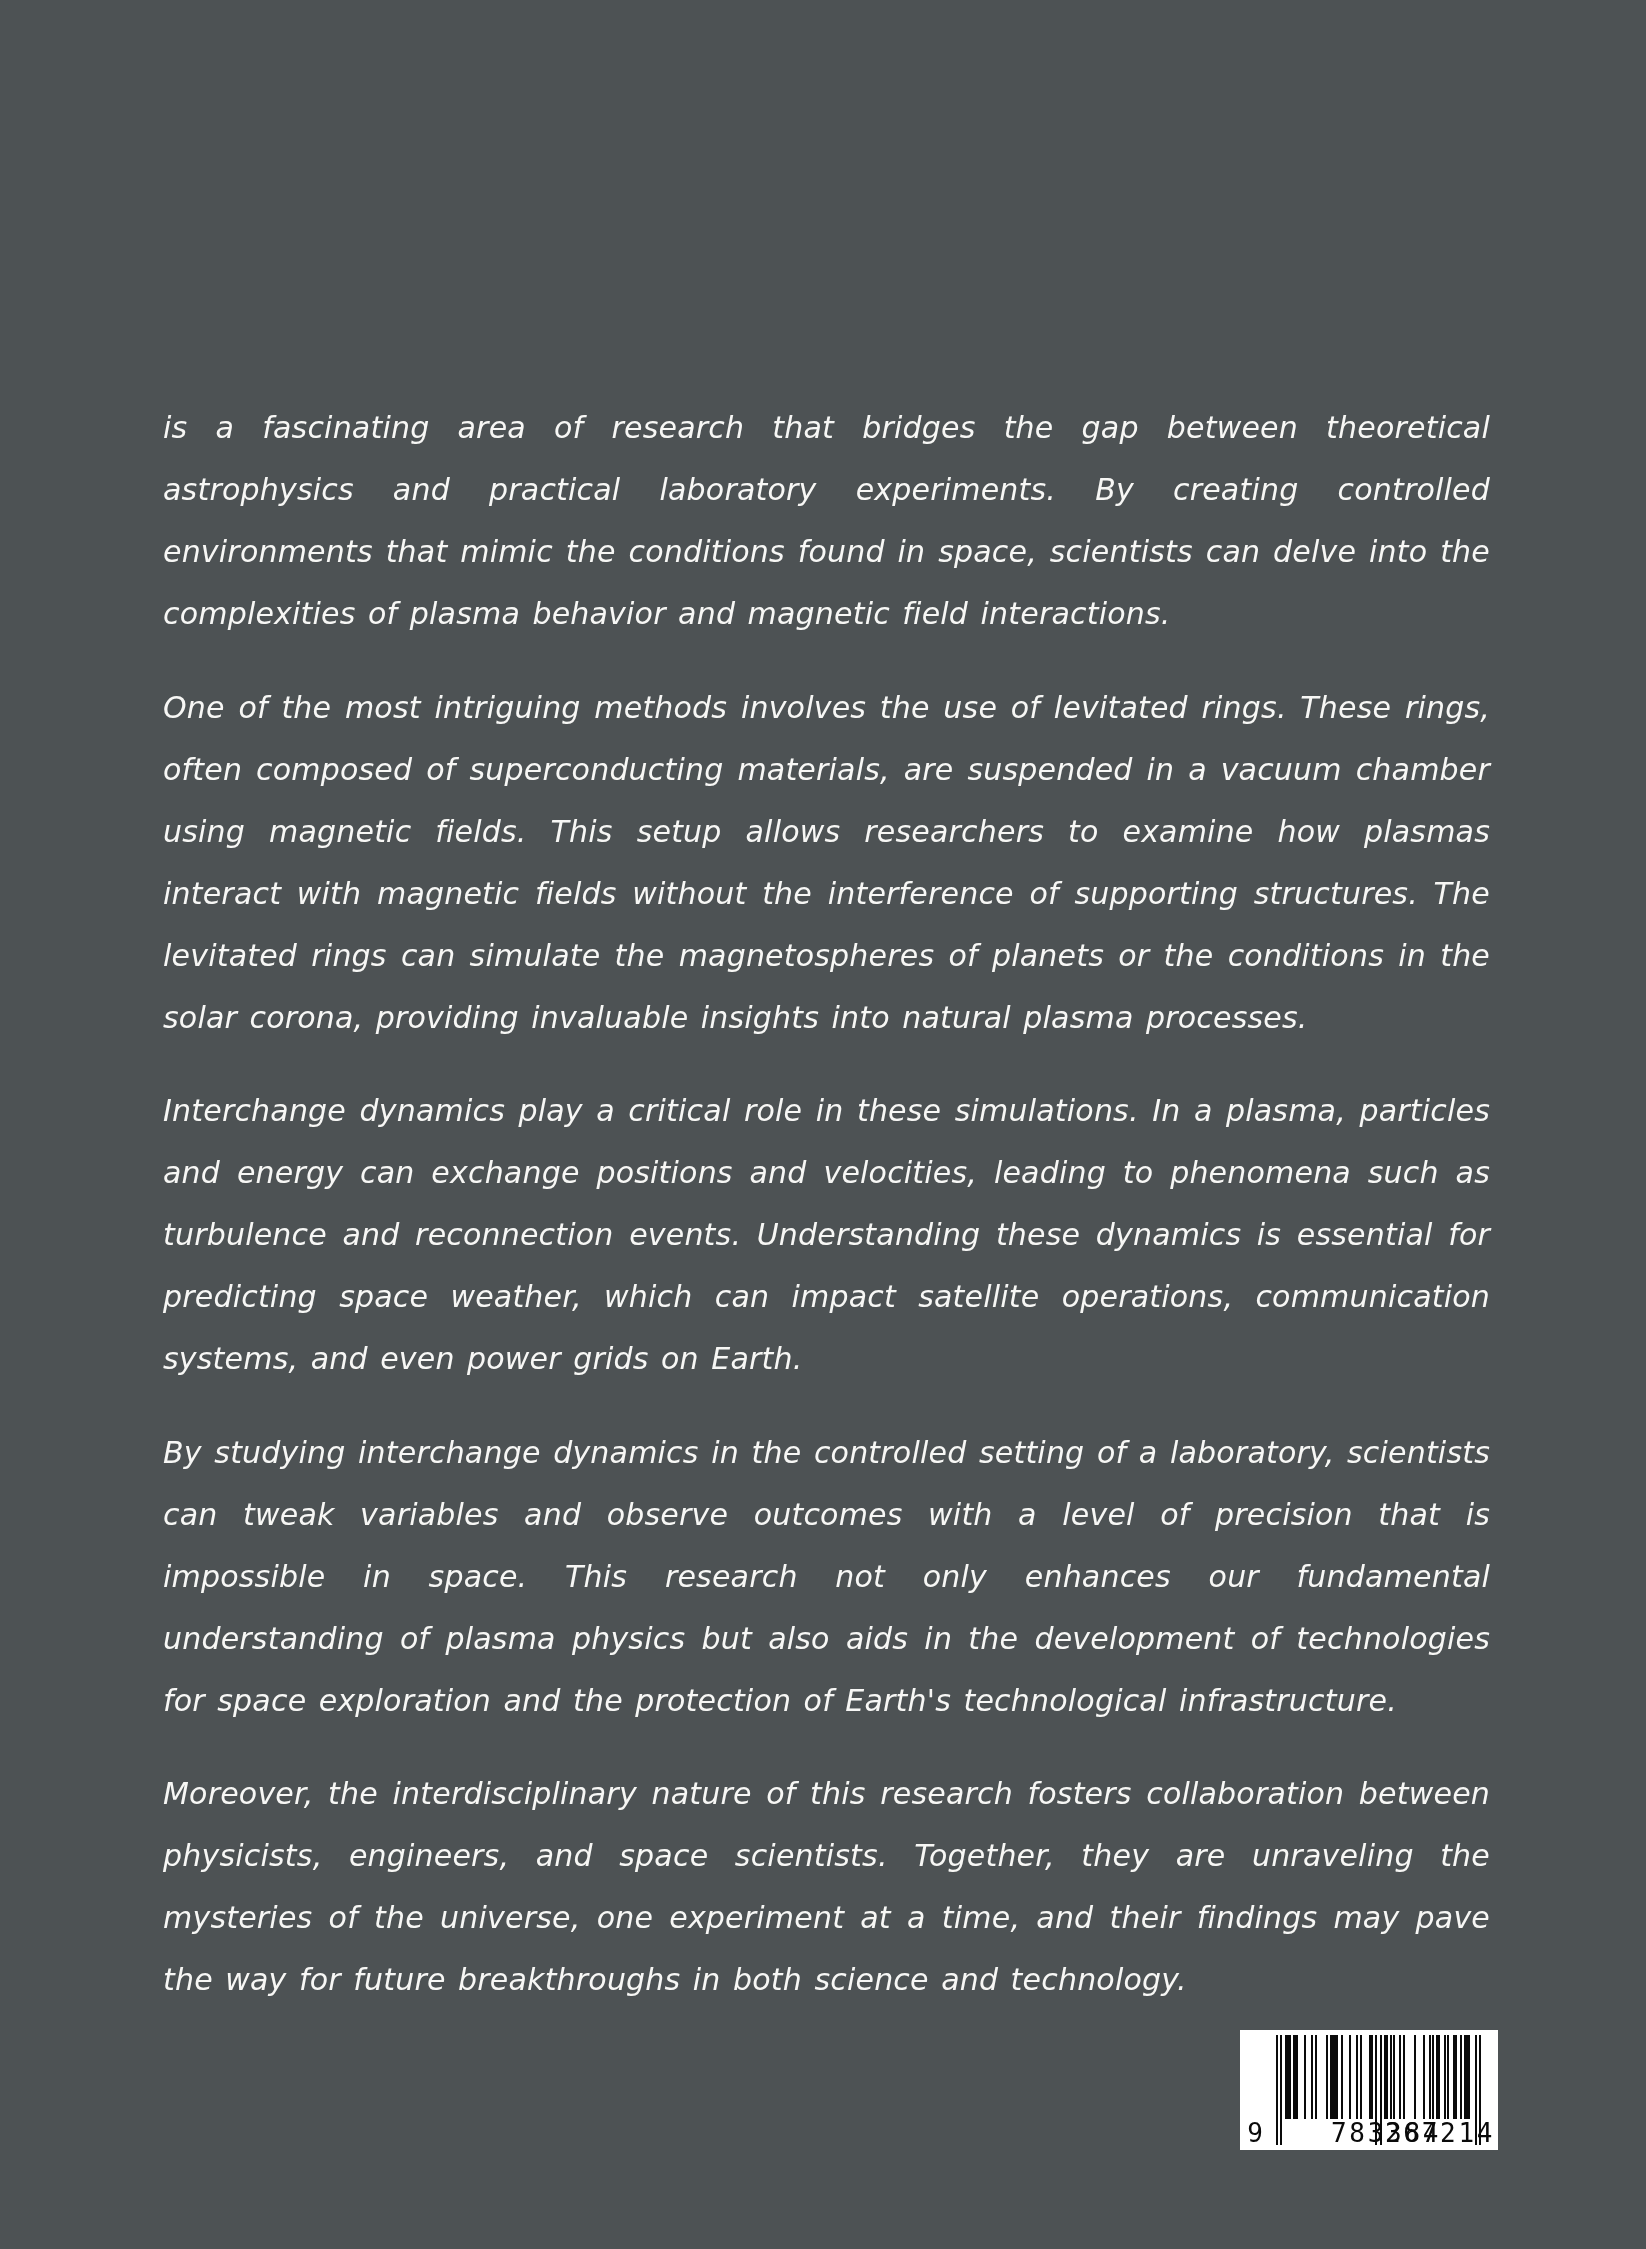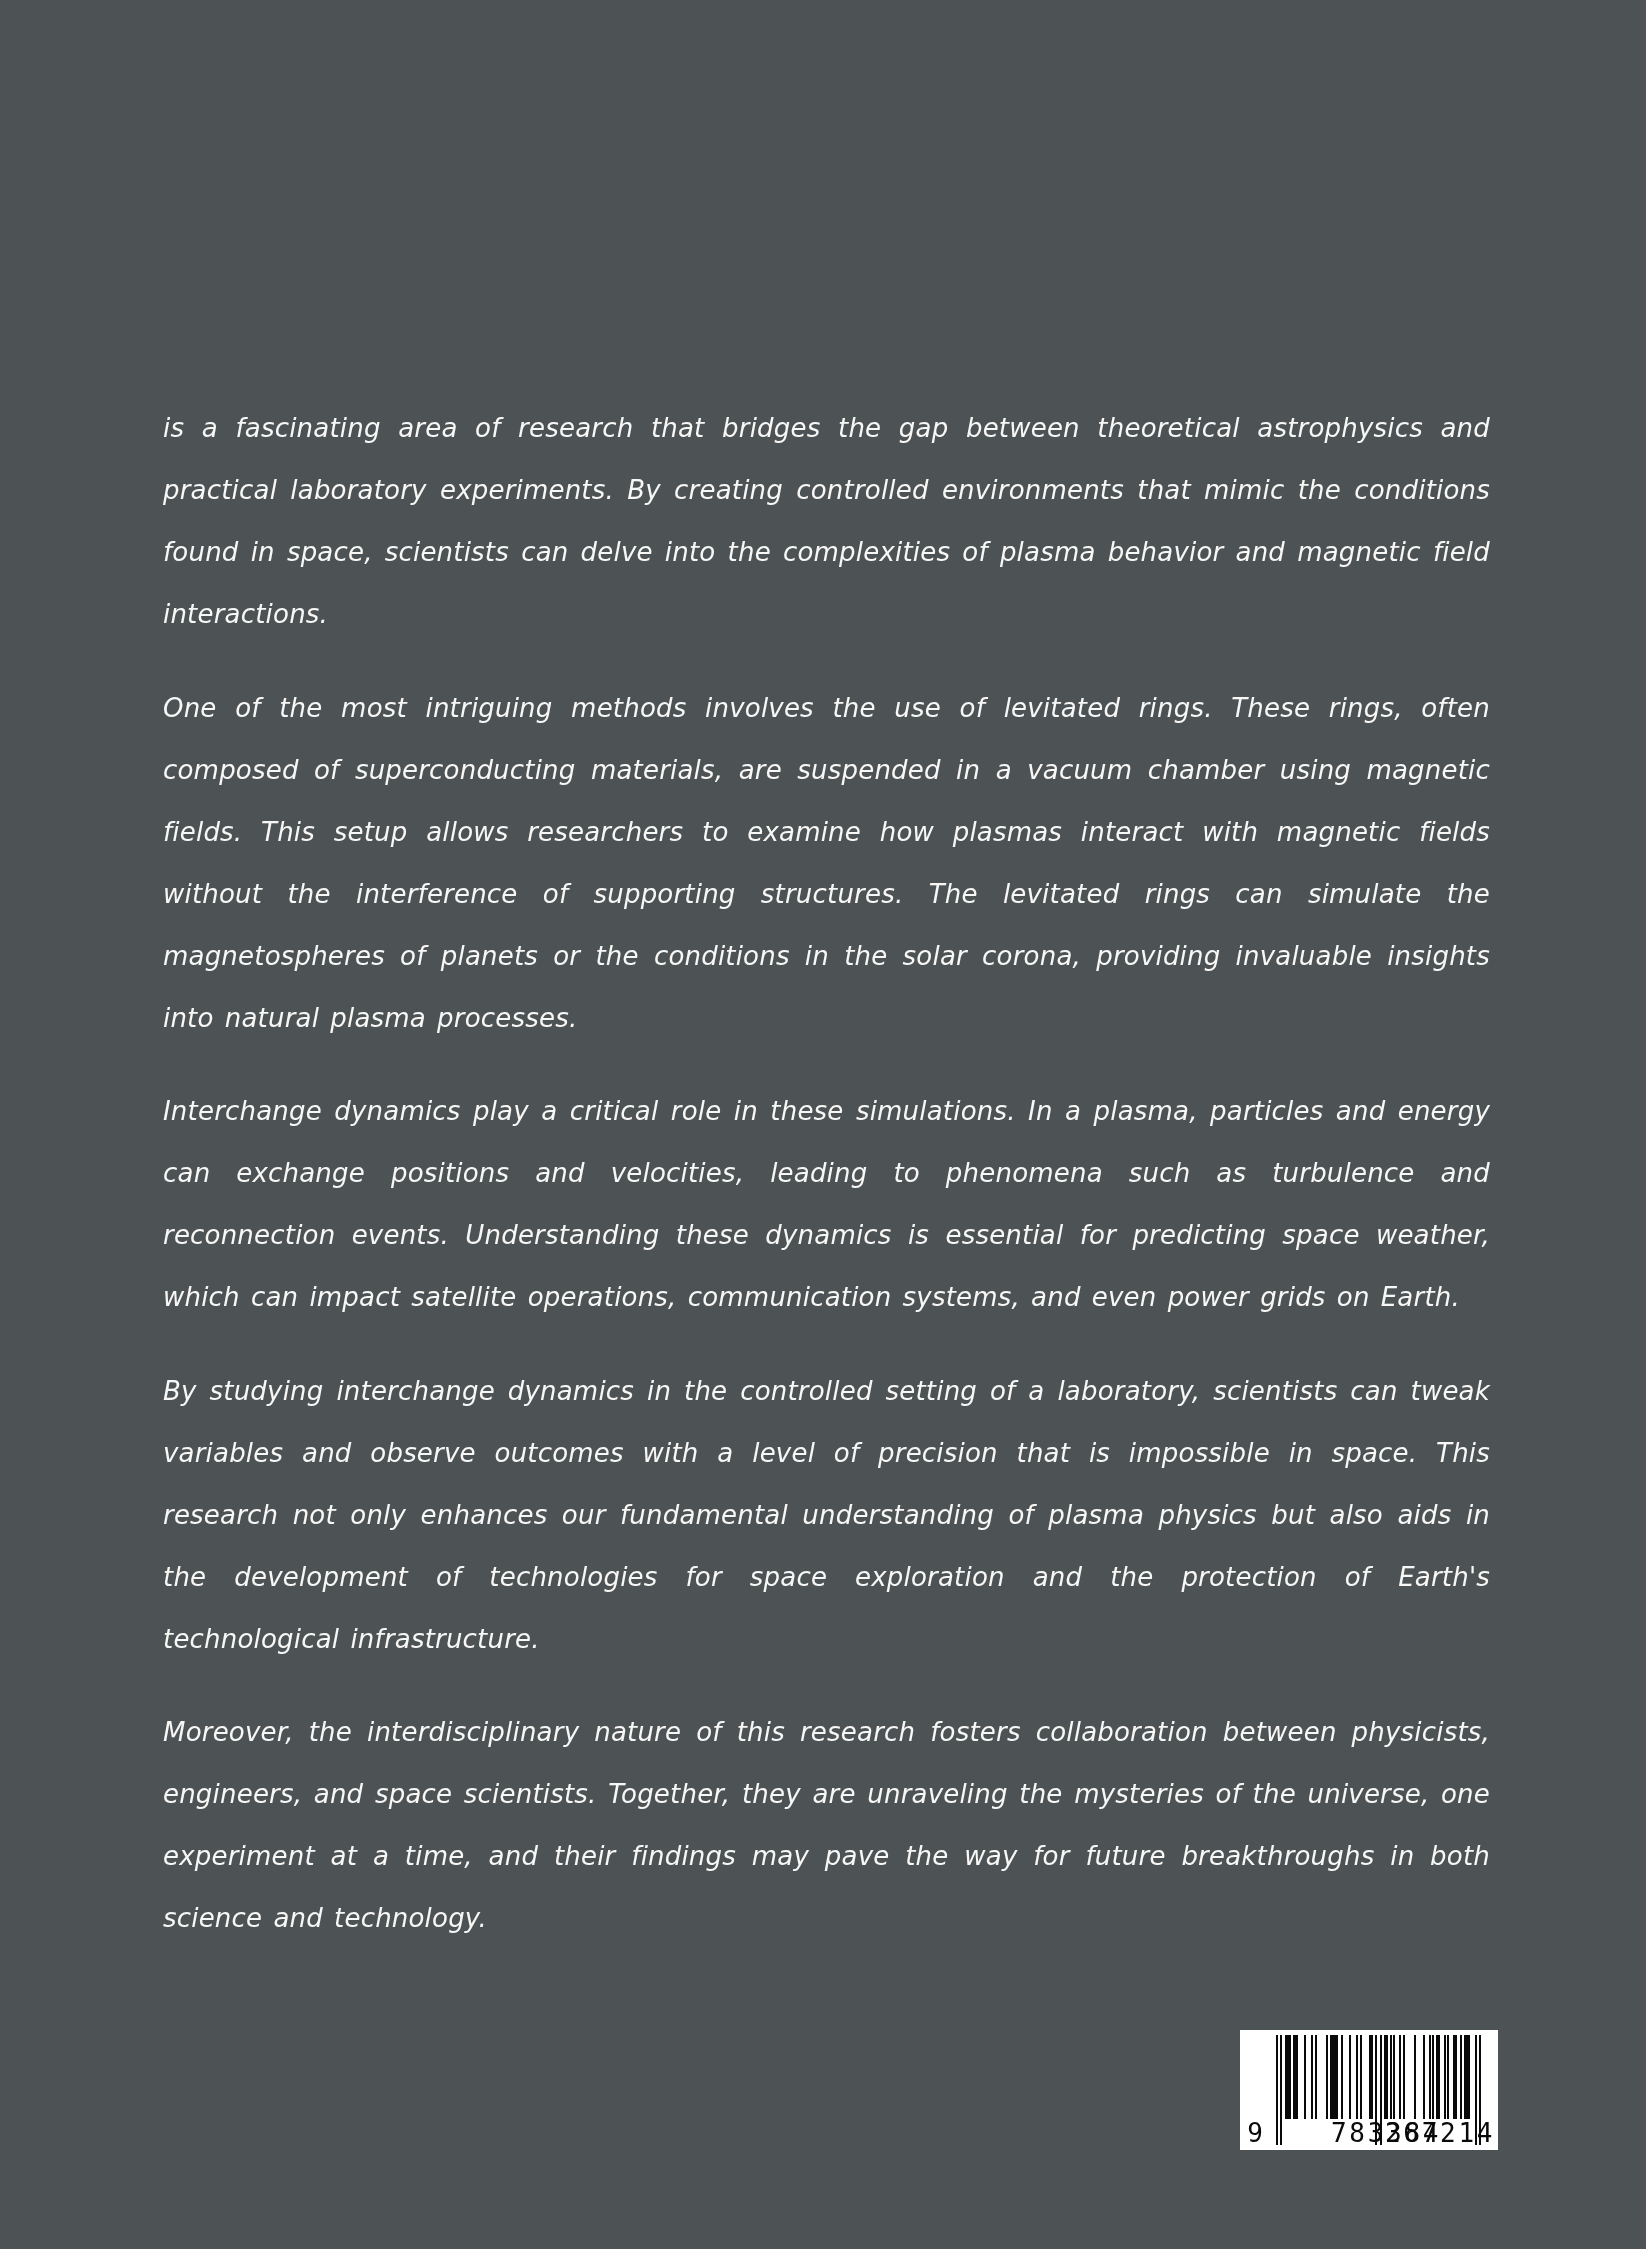--- a/index.html
+++ b/index.html
@@ -14,21 +14,21 @@
     background: #4d5254;
     overflow: hidden;
     font-family: "DejaVu Sans", sans-serif;
   }
   .blurb {
     position: absolute;
     left: 163px;
     right: 157px;
     top: 397px;
     color: #f7f7f5;
-    font-size: 26px;
+    font-size: 30px;
     line-height: 62px;
     font-style: italic;
     letter-spacing: 0.2px;
     text-align: justify;
   }
   .blurb p {
     margin: 0 0 31.5px 0;
     word-spacing: 2.7px;
   }
   .barcode {

